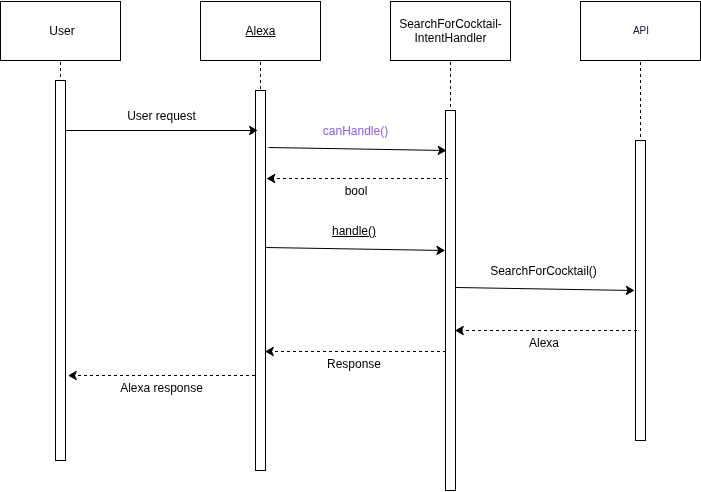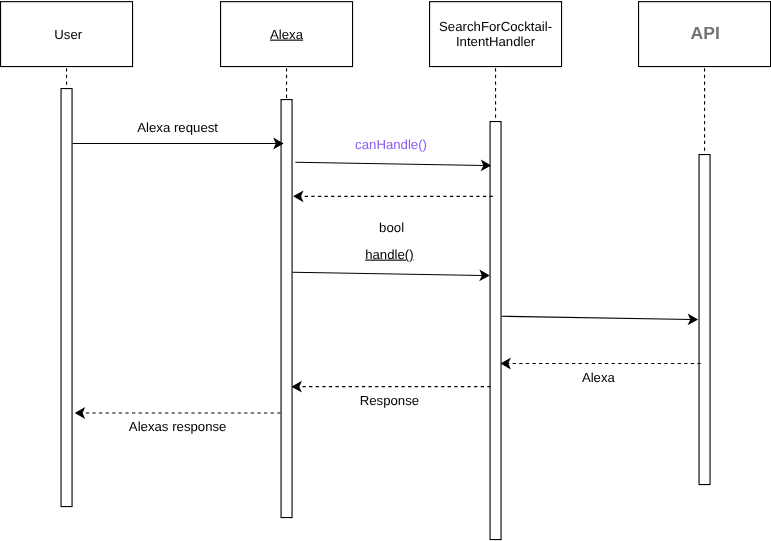--- a/index.html
+++ b/index.html
@@ -85,25 +85,26 @@
 
   <div class="txt" style="left: 260.5px; top: 30.5px; color: rgb(0, 0, 0); font-size: 12px; text-decoration: underline;">
     <div>Alexa</div>
   </div>
 
   <div class="txt" style="left: 450.5px; top: 30.5px; color: rgb(0, 0, 0); font-size: 12px;">
     <div>SearchForCocktail-</div>
     <div>IntentHandler</div>
   </div>
 
-  <div class="txt" style="left: 641px; top: 30.5px; color: #737373; font-size: 16px; font-weight: bold;">
+  <div class="txt" style="left: 641px; top: 30.5px; color: #0f172a; font-size: 10px;">
     <div>API</div>
   </div>
 
-  <div class="txt" style="left: 161.5px; top: 116px; color: rgb(0, 0, 0); font-size: 12px;">Alexa request</div>
+  <div class="txt" style="left: 161.5px; top: 116px; color: rgb(0, 0, 0); font-size: 12px;">User request</div>
   <div class="txt" style="left: 355.5px; top: 131px; color: #8b5cf6; font-size: 12px;">canHandle()</div>
-  <div class="txt" style="left: 356px; top: 191px; color: rgb(0, 0, 0); font-size: 12px; margin-top: 16px;">bool</div>
+  <div class="txt" style="left: 356px; top: 191px; color: rgb(0, 0, 0); font-size: 12px;">bool</div>
   <div class="txt" style="left: 354px; top: 231px; color: rgb(0, 0, 0); font-size: 12px; text-decoration: underline;">handle()</div>
+  <div class="txt" style="left: 543.5px; top: 271px; color: rgb(0, 0, 0); font-size: 12px;">SearchForCocktail()</div>
   <div class="txt" style="left: 544px; top: 343px; color: rgb(0, 0, 0); font-size: 12px;">Alexa</div>
   <div class="txt" style="left: 354px; top: 364px; color: rgb(0, 0, 0); font-size: 12px; text-align: right;">Response</div>
-  <div class="txt" style="left: 161.5px; top: 388px; color: rgb(0, 0, 0); font-size: 12px;">Alexas response</div>
+  <div class="txt" style="left: 161.5px; top: 388px; color: rgb(0, 0, 0); font-size: 12px;">Alexa response</div>
 
 </div>
 
 </body></html>

